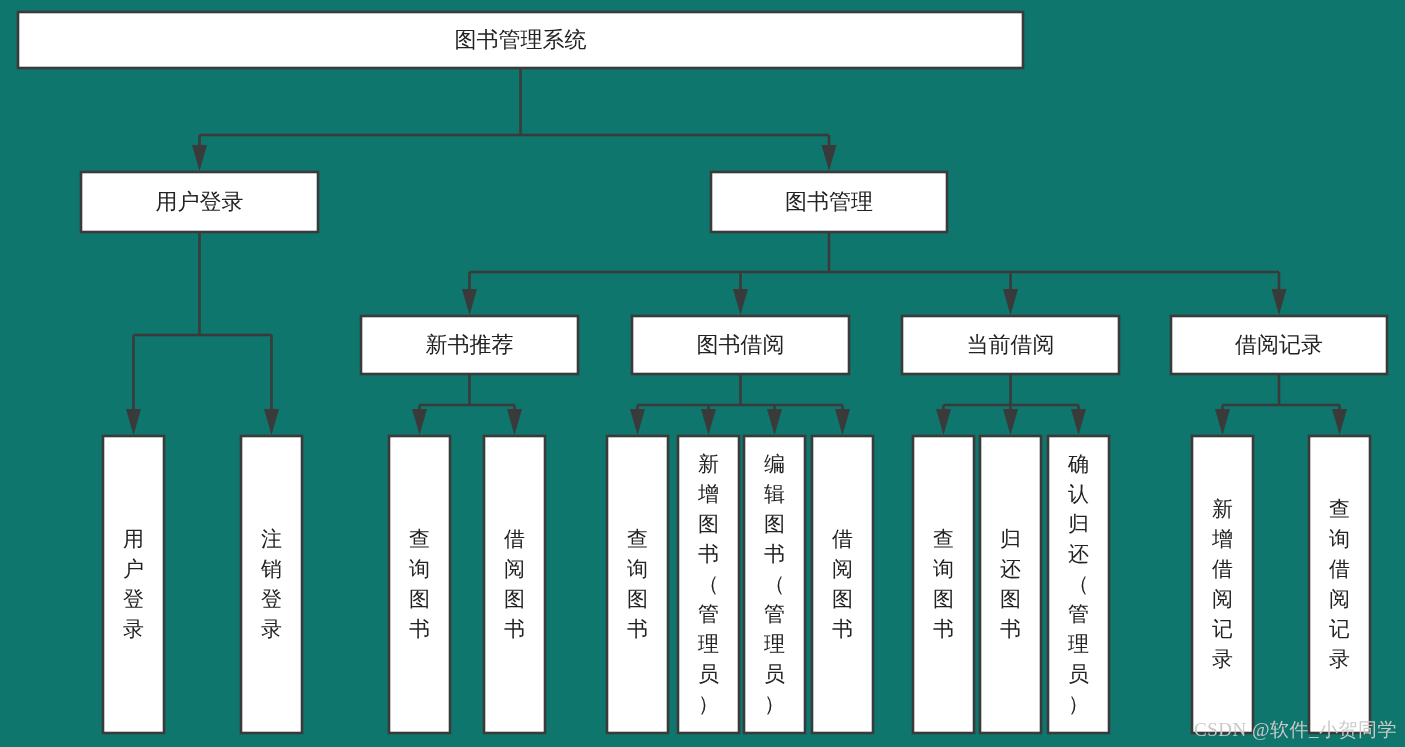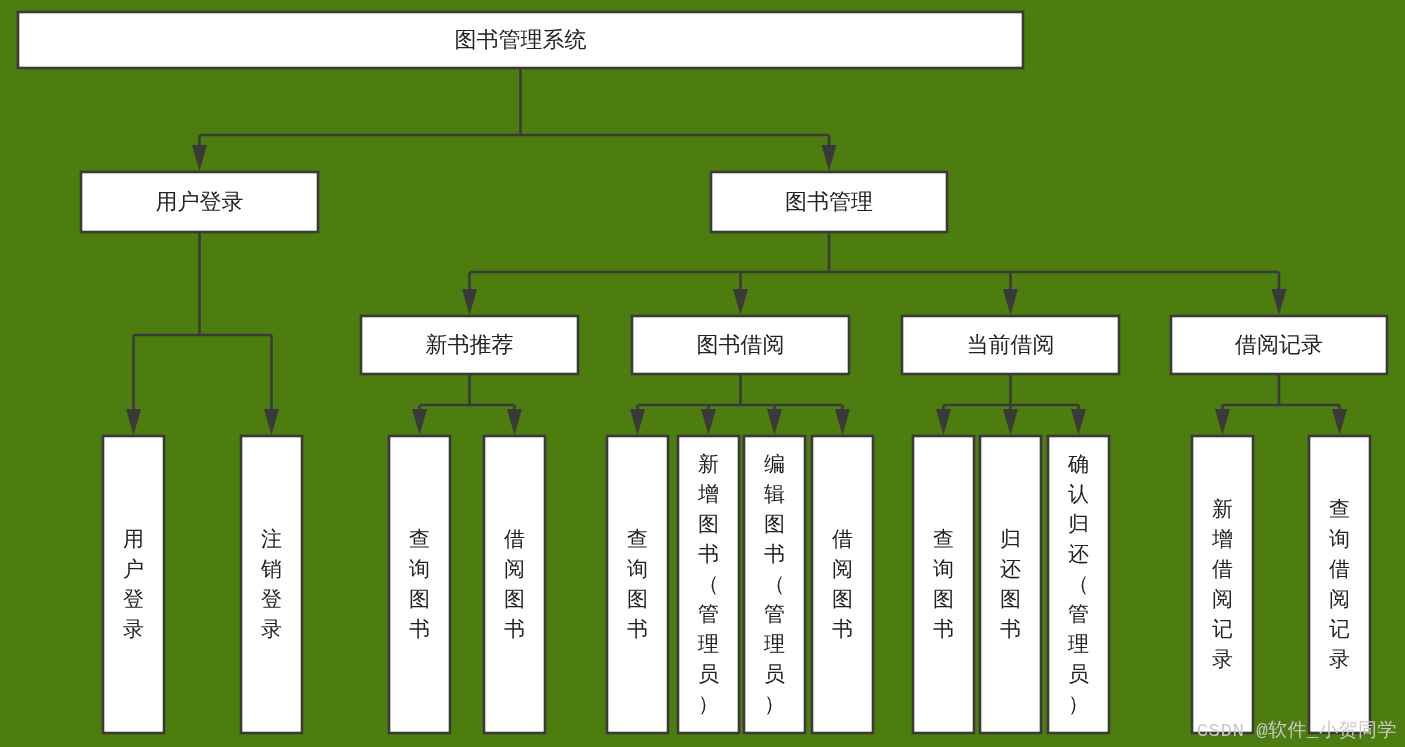--- a/index.html
+++ b/index.html
@@ -10,21 +10,21 @@
   body {
     width: 1405px;
     height: 747px;
     font-family: "Liberation Sans", "DejaVu Sans", sans-serif;
     overflow: hidden;
   }
   #diagram-root {
     position: relative;
     width: 1405px;
     height: 747px;
-    background: #4d7c0f;
+    background: #0f766e;
   }
   svg#diagram-svg {
     position: absolute;
     left: 0;
     top: 0;
     width: 1405px;
     height: 747px;
     display: block;
   }
   .node-box {
@@ -51,21 +51,21 @@
     stroke-linecap: butt;
   }
   .arrow-head {
     fill: #3a3a3a;
     stroke: none;
   }
   .watermark {
     position: absolute;
     right: 8px;
     bottom: 4px;
-    font-family: Liberation Mono, monospace;
+    font-family: Liberation Serif, serif;
     font-size: 19px;
     color: #c9c9c9;
     letter-spacing: 0.5px;
     white-space: nowrap;
     pointer-events: none;
   }
 </style>
 </head>
 <body>
 

